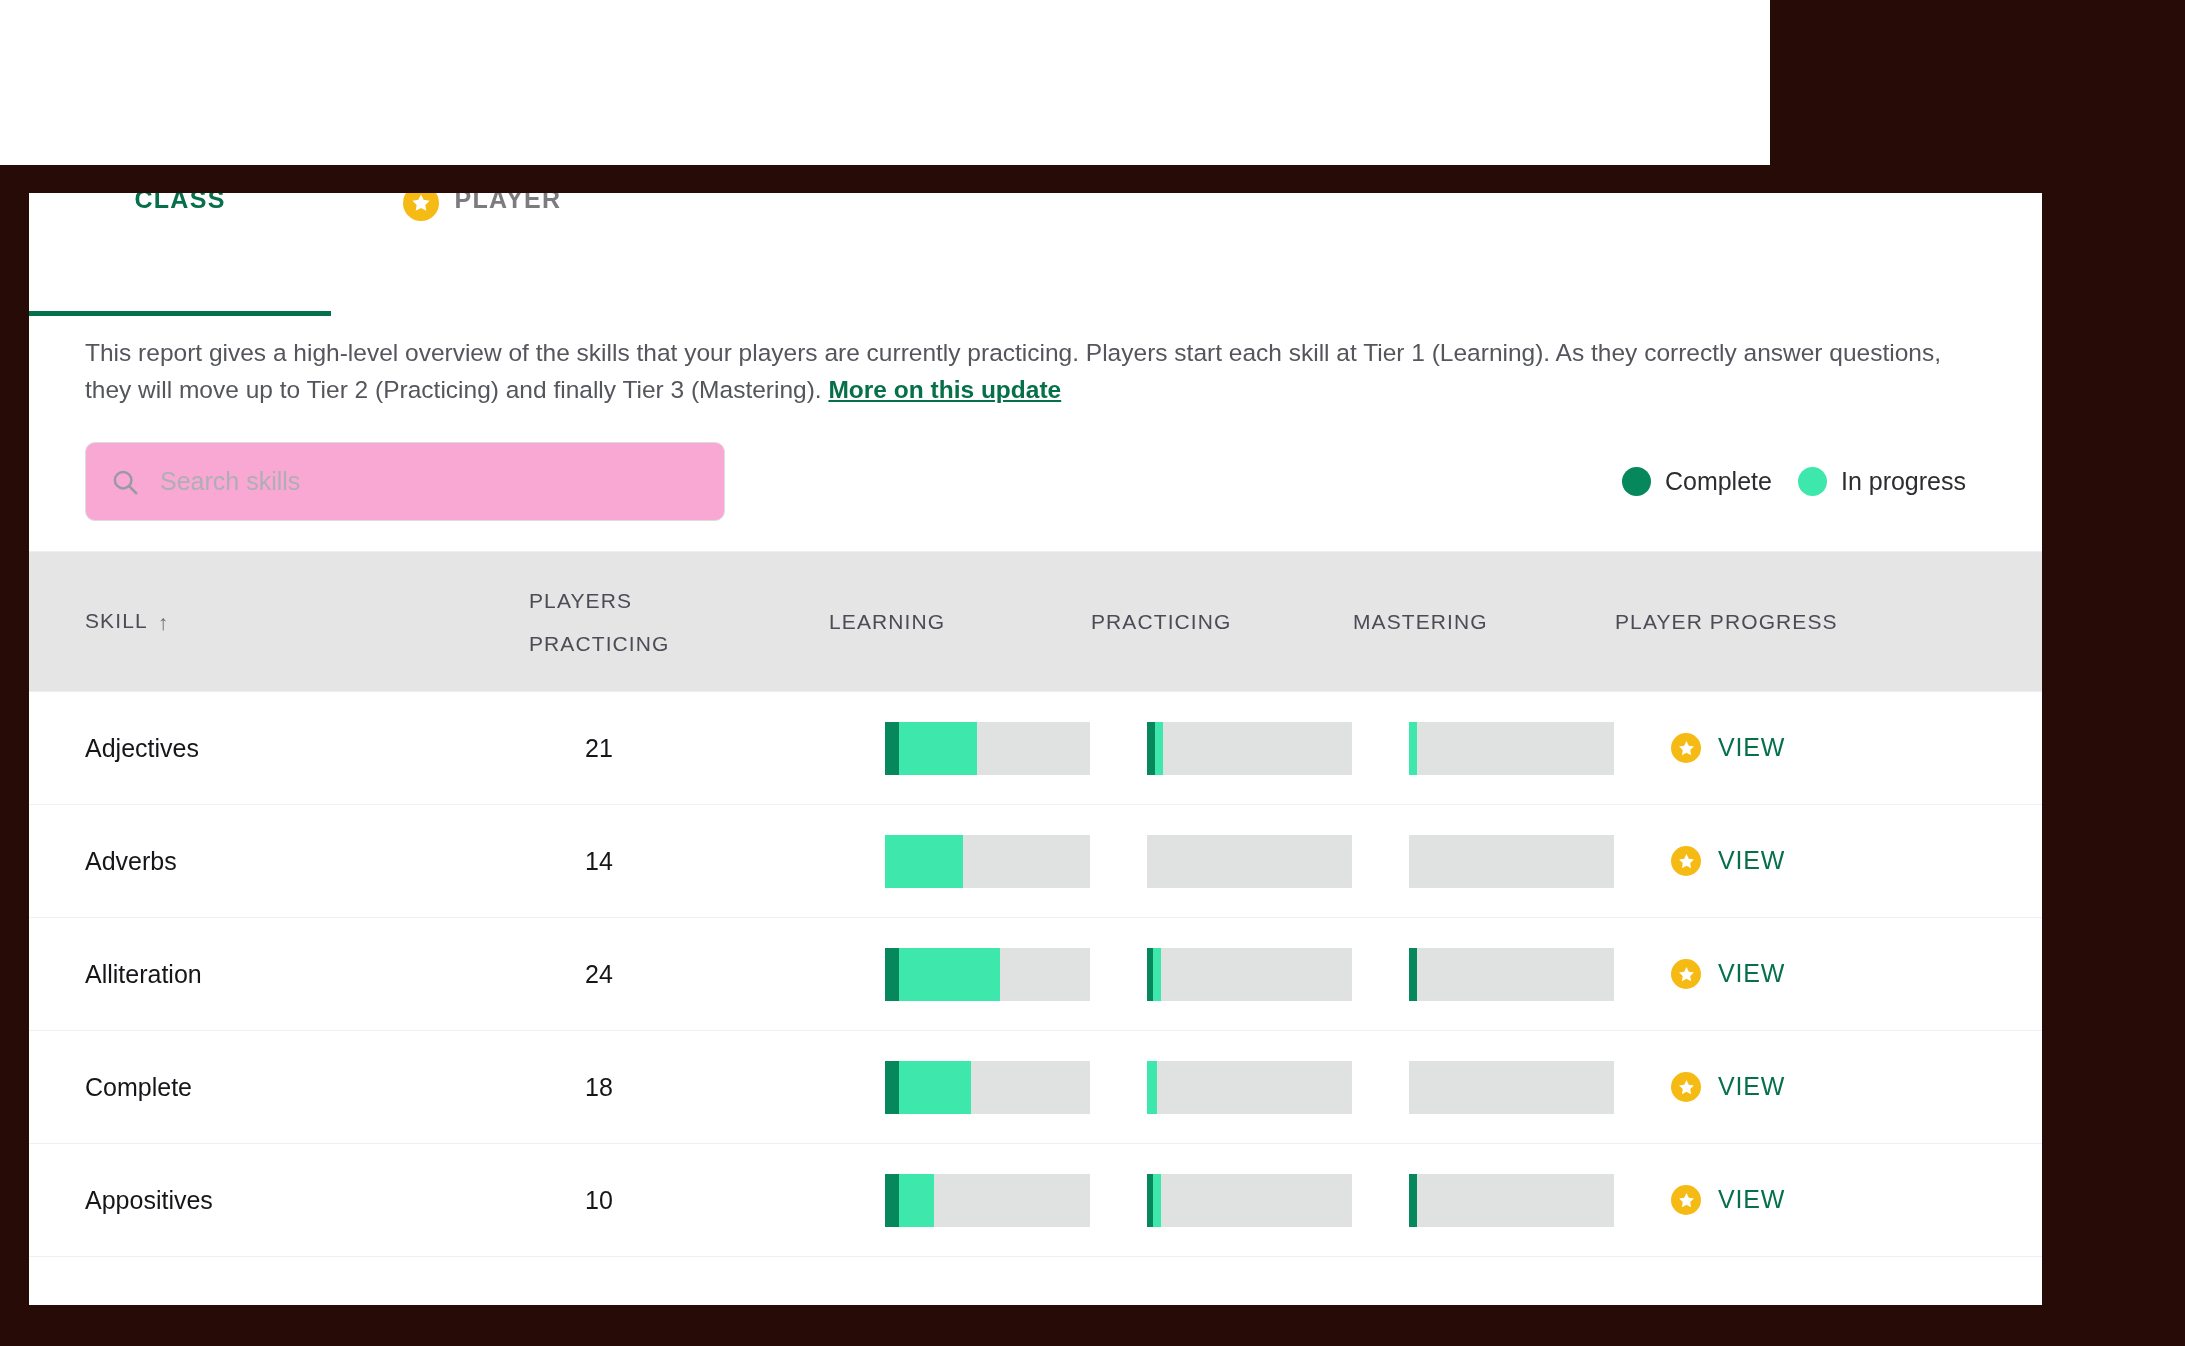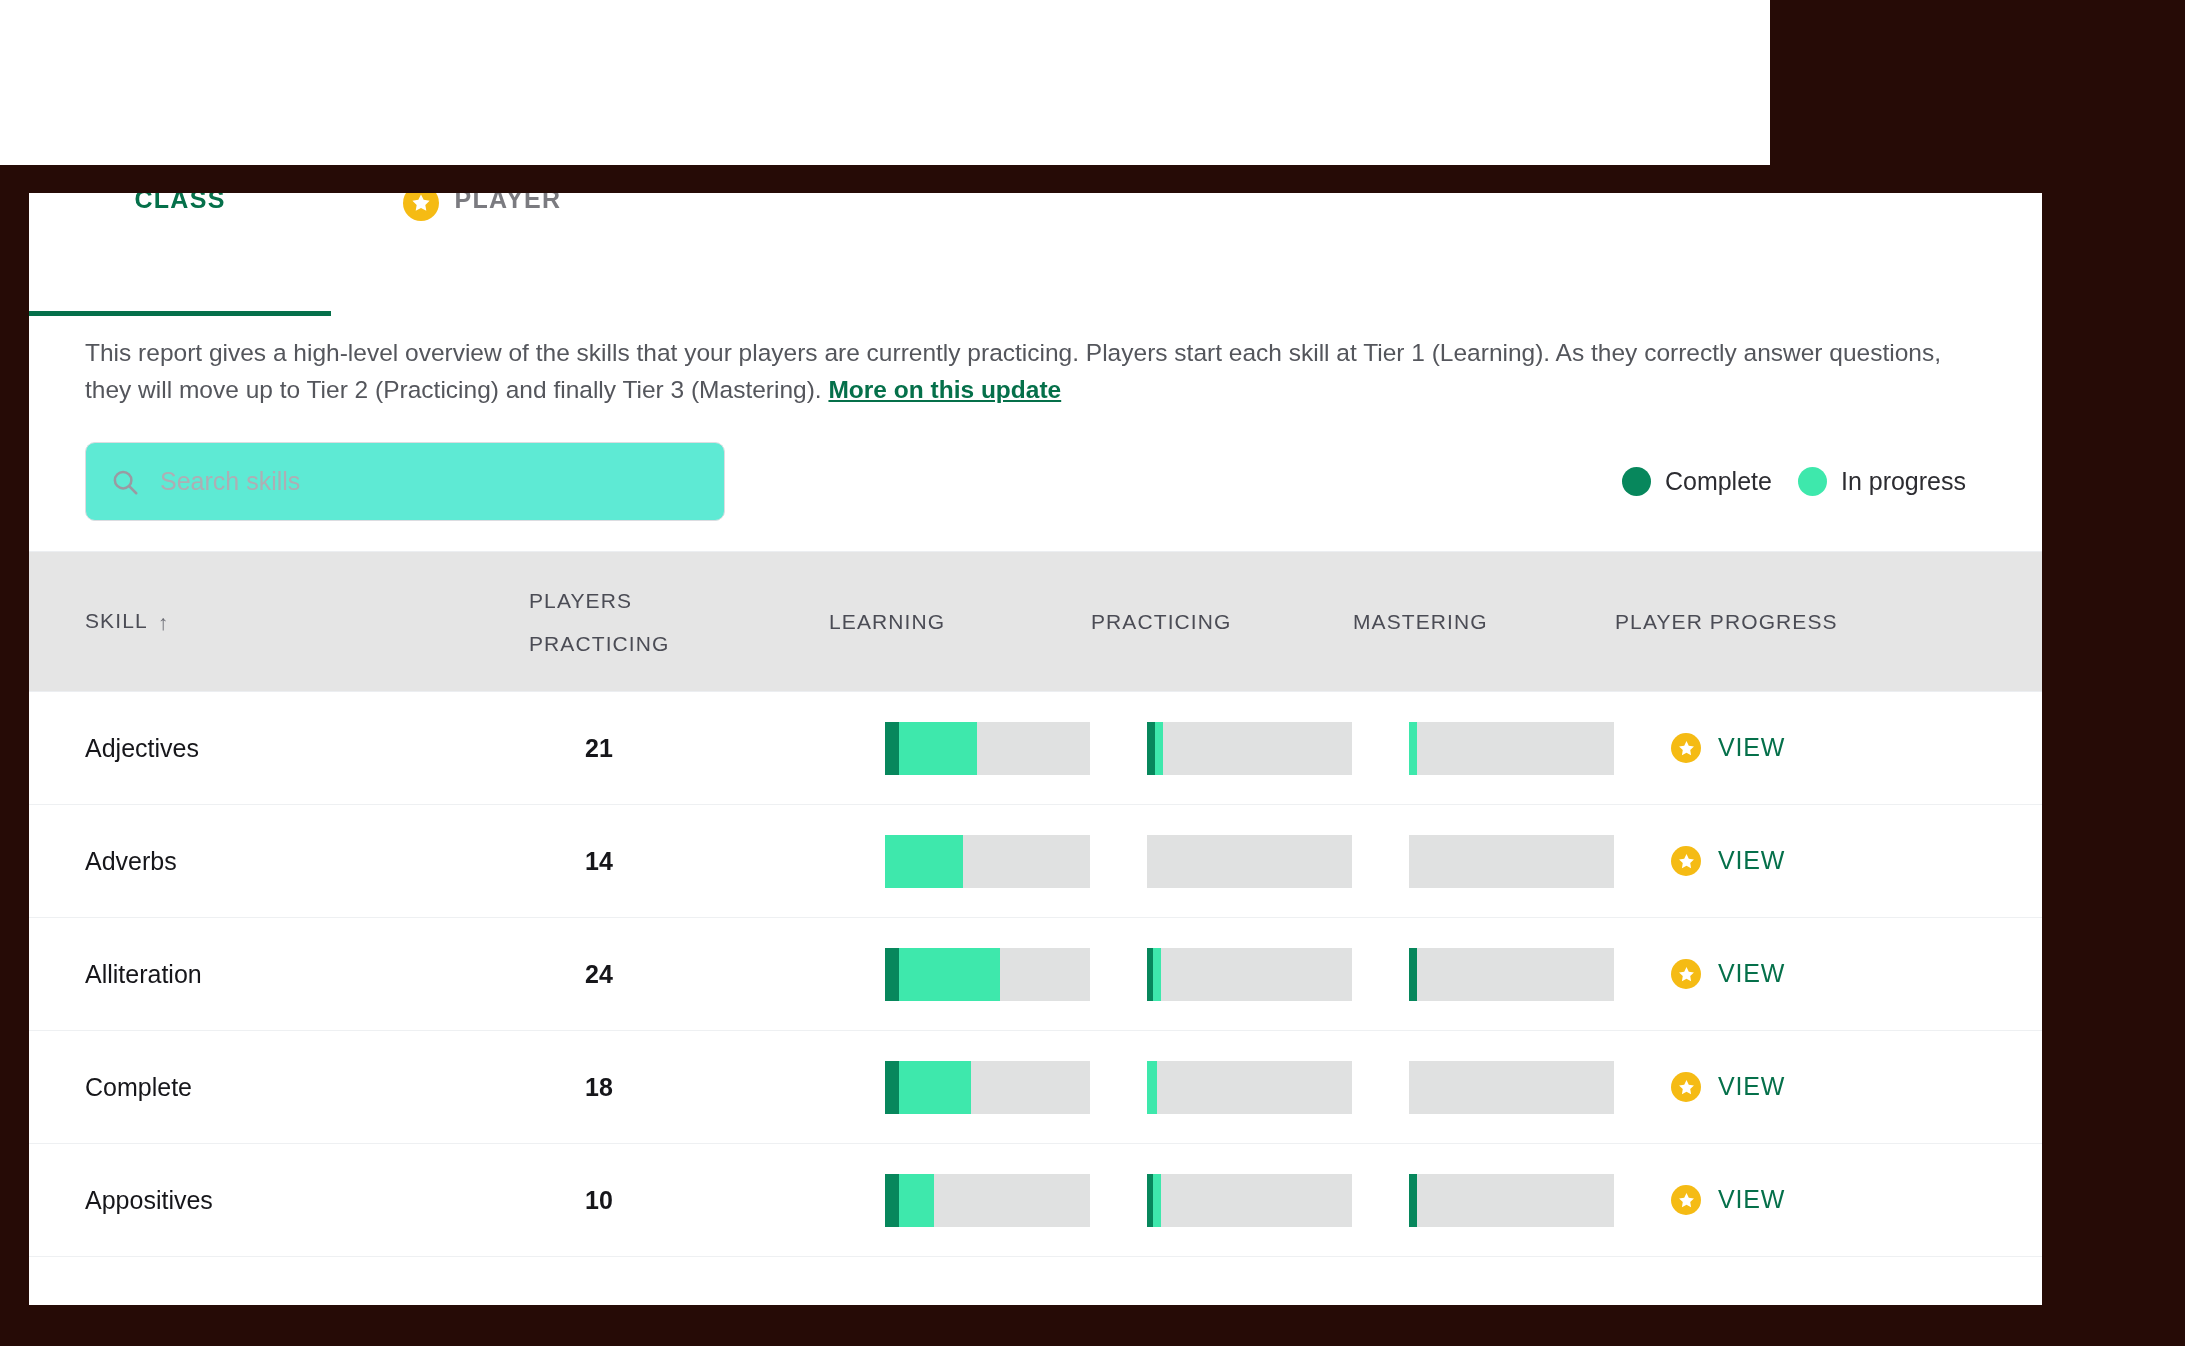--- a/index.html
+++ b/index.html
@@ -117,21 +117,21 @@
   }
   .search-box {
     width: 640px;
     height: 79px;
     border: 1px solid #dcdde1;
     border-radius: 10px;
     display: flex;
     align-items: center;
     padding: 0 24px;
     box-sizing: border-box;
-    background: #5eead4;
+    background: #f9a8d4;
   }
   .search-box .mag {
     width: 30px; height: 30px;
     flex: 0 0 auto;
     margin-right: 18px;
     color: #9a9aa2;
   }
   .search-box input {
     border: 0;
     outline: 0;
@@ -207,21 +207,20 @@
     border-bottom: 1px solid #eef0f2;
     box-sizing: border-box;
   }
   .cell-skill {
     font-size: 25px;
     color: #16161a;
   }
   .cell-number {
     font-size: 25px;
     color: #16161a;
-    font-weight: bold;
   }
 
   
   .bar {
     position: relative;
     width: 205px;
     height: 53px;
     background: #e0e1e1;
     display: flex;
     overflow: hidden;

